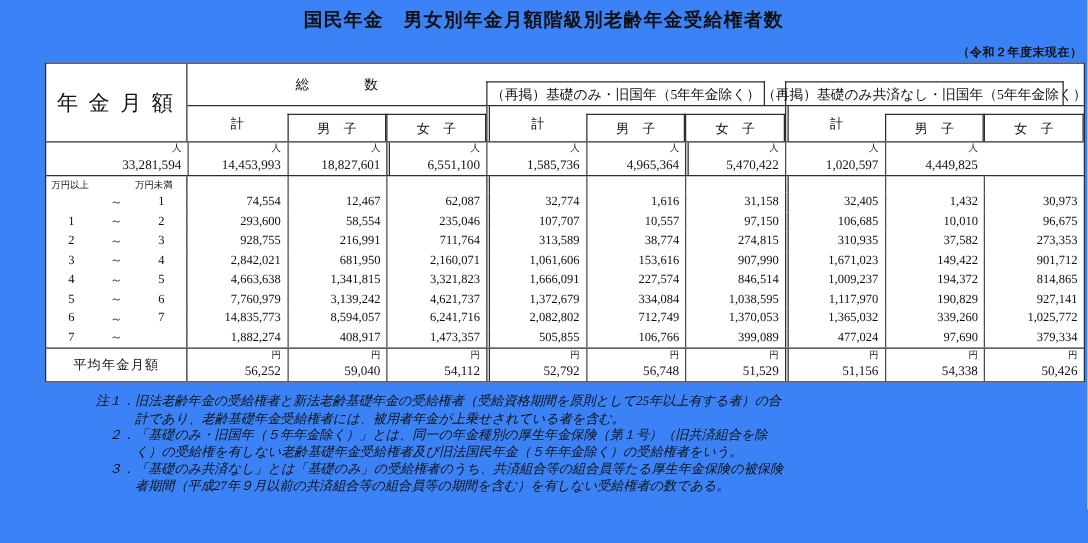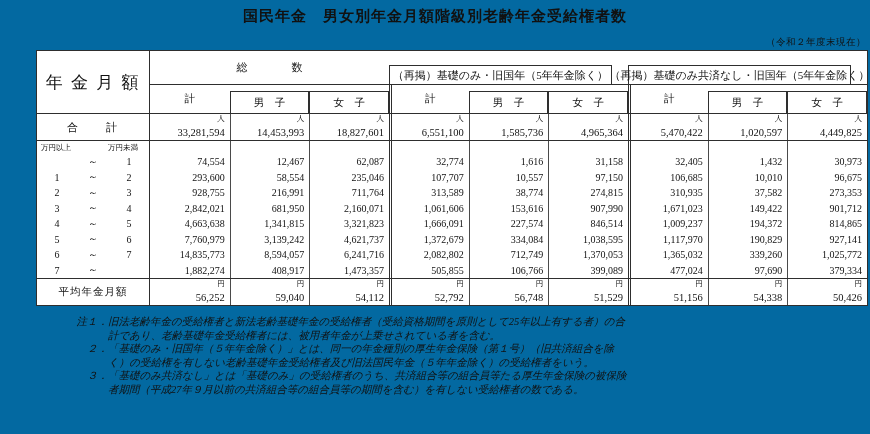--- a/index.html
+++ b/index.html
@@ -1,23 +1,23 @@
 <!DOCTYPE html>
 <html><head>
 <meta charset="utf-8">
 <style>
   :root { --bc:#2e2e2e; --bl:#4a4a4a; }
   * { box-sizing:border-box; margin:0; padding:0; }
   body { background:#fff; }
-  .page { position:relative; width:870px; height:434px; background:#0369a1;
+  .page { position:relative; width:870px; height:434px; background:#3b82f6;
           font-family:"Liberation Serif","DejaVu Serif",serif; color:#111; overflow:hidden; }
   .title { padding-top:7px; text-align:center; font-size:15px; font-weight:bold;
            letter-spacing:1px; font-family:"Liberation Sans","DejaVu Sans",sans-serif; }
   .table-wrap { width:832px; margin-left:36px; }
-  .date-note { text-align:right; font-size:9.5px; margin:10px 2px 1px 0; letter-spacing:.5px; }
+  .date-note { text-align:right; font-size:9.5px; margin:10px 2px 1px 0; letter-spacing:.5px;font-weight:bold; }
 
   .ptable { border:1.4px solid var(--bc); background:#fff; }
   .grid { display:grid; grid-template-columns:113px repeat(9,1fr); }
 
   
   .thead { grid-template-rows:34px 28px; border-bottom:1.2px solid var(--bc); }
   .corner { grid-row:1/3; grid-column:1; border-right:1.2px solid var(--bc);
             display:flex; align-items:center; justify-content:center; font-size:17px; letter-spacing:2px; }
   .group { position:relative; border-bottom:1px solid var(--bc); }
   .g1 { grid-column:2/5; display:flex; align-items:center; justify-content:center; font-size:11px; }
@@ -100,21 +100,20 @@
         <div class="sub kei bld">計</div>
         <div class="sub box">
             <div class="sbox">男　子</div>
           </div>
         <div class="sub box">
             <div class="sbox">女　子</div>
           </div>
       </div>
 
       <div class="grid trow total-row">
-        <div class="cell label-cell total-label">合　　計</div>
         <div class="cell ucell">
             <div class="unit">人</div>
             <div class="val">33,281,594</div>
           </div>
         <div class="cell ucell bl">
             <div class="unit">人</div>
             <div class="val">14,453,993</div>
           </div>
         <div class="cell ucell bl">
             <div class="unit">人</div>

